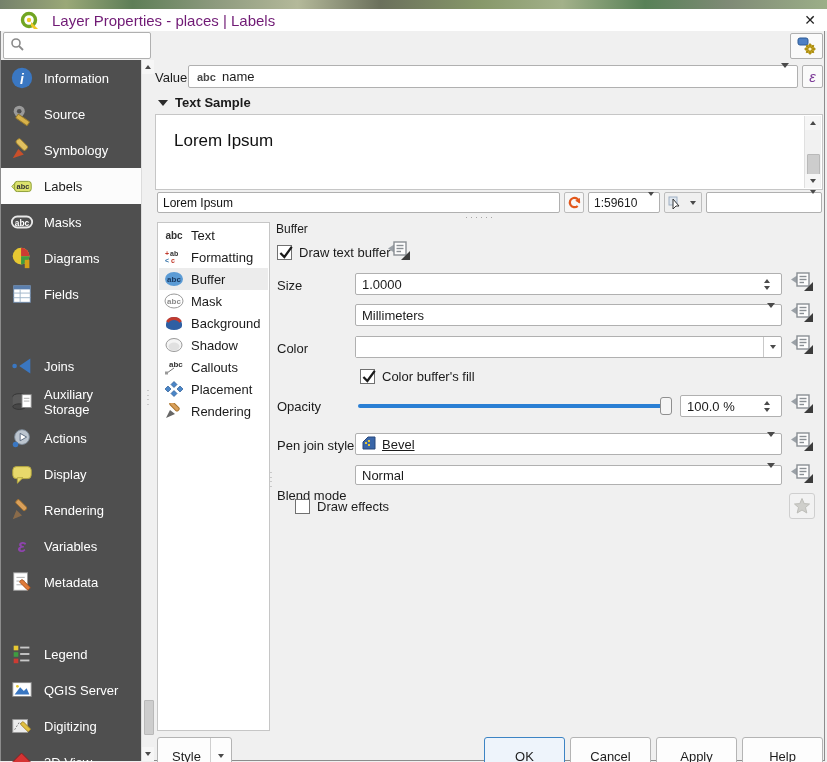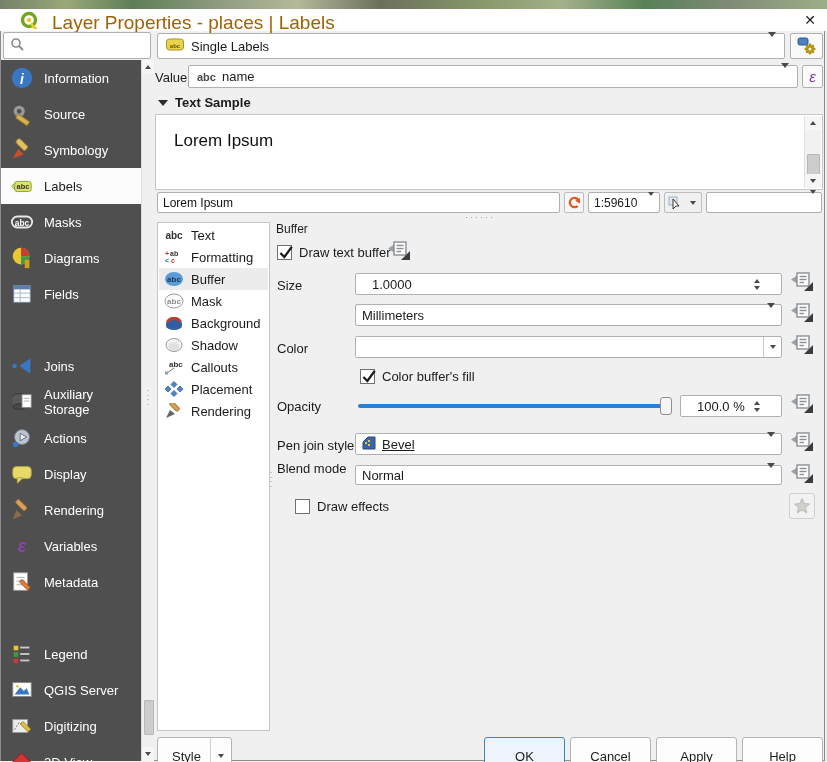--- a/index.html
+++ b/index.html
@@ -6,21 +6,21 @@
   #screen{position:relative;width:827px;height:762px;overflow:hidden;
     font-family:"Liberation Sans",sans-serif;background:#f0f0f0;color:#1b1b1b;}
   .abs{position:absolute;}
   
   #desktop-strip{left:0;top:0;width:827px;height:9px;
     background:linear-gradient(90deg,#75816b,#9aa878 8%,#5e7e57 16%,#8d9a7e 26%,#b4b99a 36%,#6b705c 46%,#87986a 58%,#a3b18a 68%,#588157 78%,#7f8a76 88%,#9caf88 100%);}
   
   #dialog{left:0;top:9px;width:825px;height:752px;border:1px solid #8c8c8c;background:#f0f0f0;box-sizing:border-box;}
   
   #titlebar{left:0;top:9px;width:827px;height:22px;background:#ffffff;}
-  #title-text{left:52px;top:12px;font-size:19px;color:#a16207;}
+  #title-text{left:52px;top:12px;font-size:15px;color:#701a75;}
   #close-btn{left:798px;top:10px;width:24px;height:20px;display:flex;align-items:center;justify-content:center;font-size:14px;color:#222;cursor:default;}
   
   .inputbox{background:#fff;border:1px solid #b0b0b0;border-radius:2px;box-sizing:border-box;}
   #search-box{left:3px;top:32px;width:148px;height:27px;display:flex;align-items:center;padding-left:6px;gap:4px;}
   #mode-combo{left:157px;top:33px;width:628px;height:26px;display:flex;align-items:center;padding:0 8px;gap:7px;}
   #autoplace-btn{left:790px;top:33px;width:33px;height:26px;background:#fafafa;border:1px solid #b0b0b0;border-radius:2px;box-sizing:border-box;display:flex;align-items:center;justify-content:center;}
   
   #value-label{left:155px;top:70px;font-size:13px;}
   #value-combo{left:188px;top:65px;width:610px;height:23px;display:flex;align-items:center;padding:0 8px;gap:6px;}
   #expression-btn{left:802px;top:65px;width:21px;height:23px;background:#fafafa;border:1px solid #b0b0b0;border-radius:2px;box-sizing:border-box;display:flex;align-items:center;justify-content:center;font-size:15px;color:#7d3c98;font-style:italic;}
@@ -59,21 +59,21 @@
   #tab-list{left:157px;top:222px;width:113px;height:509px;background:#fff;border:1px solid #c6c6c6;box-sizing:border-box;}
   .tab-item{position:absolute;left:1px;width:109px;height:22px;display:flex;align-items:center;gap:6px;padding-left:4px;box-sizing:border-box;font-size:13px;cursor:default;}
   .tab-item.sel{background:#ececec;}
   .tab-ico{width:22px;height:16px;flex:0 0 22px;display:flex;align-items:center;justify-content:center;}
   
   #buffer-title{left:276px;top:222px;font-size:12px;}
   .cb{position:absolute;width:15px;height:15px;background:#fff;border:1px solid #707070;box-sizing:border-box;}
   .cb svg{position:absolute;left:-1px;top:-2px;}
   .panel-label{position:absolute;font-size:13px;}
   .combo{position:absolute;background:#fff;border:1px solid #b0b0b0;border-radius:2px;box-sizing:border-box;display:flex;align-items:center;padding:0 6px;font-size:13px;}
-  .spinbox{position:absolute;background:#fff;border:1px solid #b0b0b0;border-radius:2px;box-sizing:border-box;display:flex;align-items:center;padding:0 16px;font-size:13px;}
+  .spinbox{position:absolute;background:#fff;border:1px solid #b0b0b0;border-radius:2px;box-sizing:border-box;display:flex;align-items:center;padding:0 6px;font-size:13px;}
   .spin-btns{margin-left:auto;display:flex;flex-direction:column;gap:3px;align-items:center;width:16px;}
   .dd-btn{position:absolute;width:24px;height:22px;background:transparent;border:none;display:flex;align-items:center;justify-content:center;}
   #opacity-slider{left:358px;top:404px;width:314px;height:4px;background:#2a7fd4;border-radius:2px;}
   #opacity-handle{position:absolute;right:0;top:-7px;width:12px;height:18px;background:#f5f5f5;border:1px solid #8f8f8f;border-radius:3px;box-sizing:border-box;}
   #effects-btn{left:789px;top:493px;width:26px;height:26px;background:#f2f2f2;border:1px solid #cfcfcf;border-radius:3px;box-sizing:border-box;display:flex;align-items:center;justify-content:center;}
   
   .btn{position:absolute;top:737px;height:38px;background:#fdfdfd;border:1px solid #b4b4b4;border-radius:3px;box-sizing:border-box;display:flex;align-items:center;justify-content:center;font-size:13px;color:#1d1d1d;}
   .btn.default{border-color:#3d84c4;background:#eef4fb;}
   #style-btn{left:157px;width:75px;justify-content:flex-start;padding-left:14px;}
   #style-arrow-zone{position:absolute;right:0;top:0;bottom:0;width:20px;border-left:1px solid #cfcfcf;display:flex;align-items:center;justify-content:center;}
@@ -100,30 +100,20 @@
 
   <div class="abs inputbox" id="search-box">
     <span>
       <svg width="14" height="14" viewBox="0 0 14 14">
           <circle cx="6" cy="6" r="4" fill="none" stroke="#8b8b8b" stroke-width="1.6"></circle>
           <line x1="9" y1="9" x2="13" y2="13" stroke="#8b8b8b" stroke-width="1.8"></line>
         </svg>
     </span>
   </div>
 
-  <div class="abs inputbox" id="mode-combo">
-    <span>
-      <svg width="18" height="13" viewBox="0 0 18 13">
-          <rect x="0.5" y="1" width="17" height="11" rx="3" fill="#e8d44d" stroke="#a89422"></rect>
-          <text x="9" y="9.5" text-anchor="middle" font-size="6" font-weight="bold" fill="#6b5900">abc</text>
-        </svg>
-    </span>
-    <span style="font-size:13px;">Single Labels</span>
-    <span class="combo-arrow"><span class="tri-d"></span></span>
-  </div>
   <div class="abs" id="autoplace-btn">
     <svg width="20" height="20" viewBox="0 0 20 20">
       <rect x="1" y="2" width="10" height="7" rx="2" fill="#4d7fc4" stroke="#2c5a94"></rect>
       <circle cx="13" cy="13" r="4.2" fill="#e8c42c" stroke="#a8890f"></circle>
       <g stroke="#a8890f" stroke-width="1.6">
         <line x1="13" y1="7.5" x2="13" y2="18.5"></line>
           <line x1="7.5" y1="13" x2="18.5" y2="13"></line>
         <line x1="9.2" y1="9.2" x2="16.8" y2="16.8"></line>
           <line x1="16.8" y1="9.2" x2="9.2" y2="16.8"></line>
       </g>
@@ -596,21 +586,21 @@
     <polygon points="1,8.5 7,4.5 7,12.5" fill="#9aa0a6"></polygon>
     <rect x="7" y="2" width="12" height="13" fill="#fdfdfd" stroke="#8a8f94" stroke-width="1.4"></rect>
     <line x1="9.5" y1="5.5" x2="16.5" y2="5.5" stroke="#8a8f94" stroke-width="1.4"></line>
     <line x1="9.5" y1="8.5" x2="16.5" y2="8.5" stroke="#8a8f94" stroke-width="1.4"></line>
     <line x1="9.5" y1="11.5" x2="14" y2="11.5" stroke="#8a8f94" stroke-width="1.4"></line>
     <polygon points="14,20 23,20 23,11" fill="#3c3c3c"></polygon>
   </svg>
 </span>
     </div>
 
-  <div class="panel-label" style="left:277px;top:461px;">Blend mode</div>
+  <div class="panel-label" style="left:277px;top:488px;">Blend mode</div>
   <div class="combo" style="left:355px;top:465px;width:427px;height:20px;gap:30px;">
     <span>Normal</span>
     <span class="combo-arrow"><span class="tri-d"></span></span>
   </div>
   <div class="dd-btn" style="left:790px;top:465px;">
       <span class="dd-slot">
   <svg width="24" height="22" viewBox="0 0 24 22">
     <polygon points="1,8.5 7,4.5 7,12.5" fill="#9aa0a6"></polygon>
     <rect x="7" y="2" width="12" height="13" fill="#fdfdfd" stroke="#8a8f94" stroke-width="1.4"></rect>
     <line x1="9.5" y1="5.5" x2="16.5" y2="5.5" stroke="#8a8f94" stroke-width="1.4"></line>

